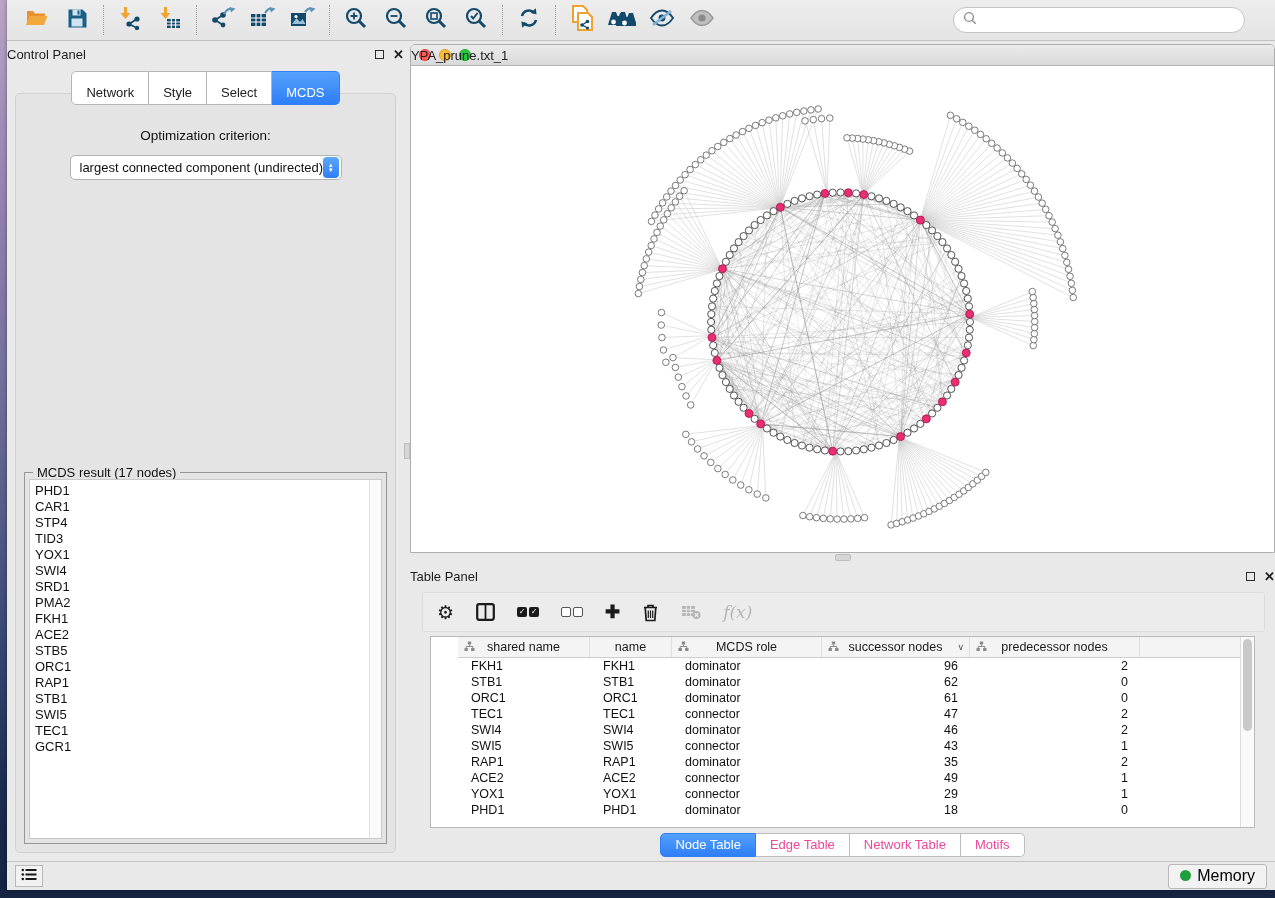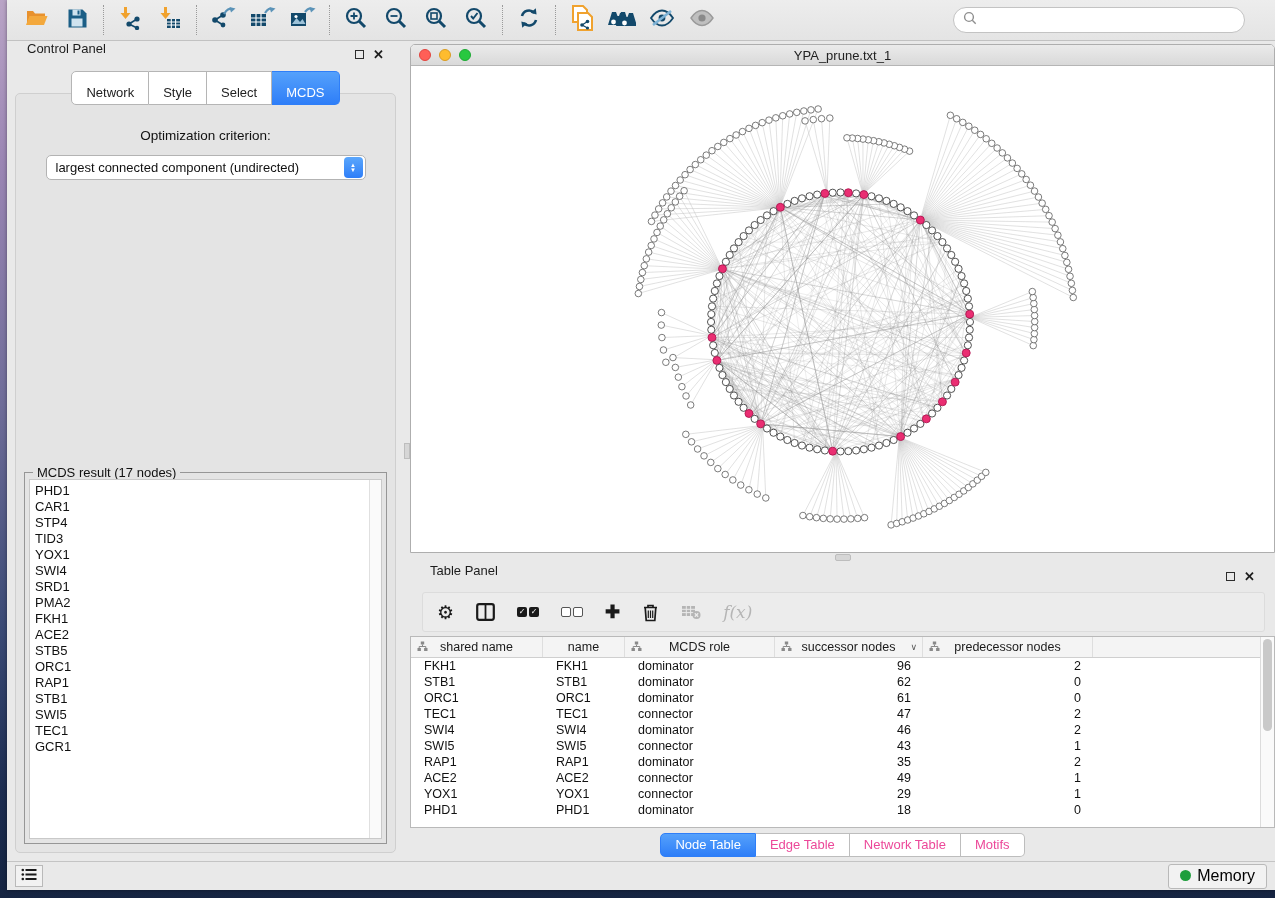--- a/index.html
+++ b/index.html
@@ -15,34 +15,34 @@
   .tb-sep { width:1px; height:30px; border-left:1px dotted #9a9a9a; margin:0 6px; }
   .search-wrap { margin-left:auto; margin-right:20px; }
   .search-box { width:292px; height:26px; background:#fff; border:1px solid #c3c3c3; border-radius:14px; display:flex; align-items:center; padding:0 9px; }
   .search-box input { border:none; outline:none; flex:1; font-size:13px; background:transparent; margin-left:6px; }
 
   
   .main { flex:1; display:flex; min-height:0; }
 
   
   .cpanel { width:397px; flex:0 0 auto; display:flex; flex-direction:column; background:#e9e9e9; }
-  .panel-hdr { height:26px; display:flex; padding:0 20px; font-size:13px; color:#1d1d1d; flex:0 0 auto; }
+  .panel-hdr { height:26px; display:flex; align-items:center; padding:0 0; font-size:13px; color:#1d1d1d; flex:0 0 auto; }
   .panel-hdr .hdr-icons { margin-left:auto; display:flex; align-items:center; gap:9px; }
   .float-ico { width:9px; height:9px; border:1.6px solid #2c2c2c; display:inline-block; cursor:pointer; }
   .close-ico { font-size:13px; font-weight:bold; color:#1d1d1d; cursor:pointer; line-height:1; }
 
   .tabs-row { display:flex; justify-content:center; position:relative; z-index:2; margin-top:4px; margin-bottom:-12px; flex:0 0 auto; }
   .tab { background:#fff; border:1px solid #b5b5b5; border-left-width:0; padding:13px 14px 4px; font-size:13px; color:#222; cursor:pointer; }
   .tab:first-child { border-left-width:1px; border-radius:5px 0 0 5px; }
   .tab:last-child { border-radius:0 5px 5px 0; }
   .tab.active { background:linear-gradient(#55a1fb,#2e7ef8); border-color:#2e7ef8; color:#fff; }
 
   .cpanel-inner { margin:0 8px 8px; border:1px solid #cfcfcf; border-radius:5px; background:#e4e4e4; flex:1; display:flex; flex-direction:column; padding-top:34px; min-height:0; }
   .opt-label { text-align:center; font-size:13.5px; color:#111; margin-bottom:12px; }
-  .dropdown { width:320px; height:25px; margin:0 auto; background:#fff; border:1px solid #b3b3b3; border-radius:5px; display:flex; align-items:center; cursor:pointer; }
+  .dropdown { width:272px; height:25px; margin:0 auto; background:#fff; border:1px solid #b3b3b3; border-radius:5px; display:flex; align-items:center; cursor:pointer; }
   .dropdown .dd-text { flex:1; font-size:13px; color:#111; padding-left:9px; white-space:nowrap; }
   .dd-stepper { width:19px; height:21px; margin-right:2px; border-radius:4px; background:linear-gradient(#5ba7fc,#2e7ef8); display:flex; flex-direction:column; align-items:center; justify-content:center; color:#fff; font-size:6px; line-height:5px; }
   .btn-row { display:flex; justify-content:center; gap:16px; margin-top:14px; }
   .cp-btn { background:#fff; border:1px solid #b5b5b5; border-radius:5px; padding:3px 15px 4px; font-size:13.5px; color:#111; cursor:pointer; }
   .cp-btn.focused { box-shadow:0 0 0 3px rgba(110,170,250,.6); border-color:#7aa8e8; }
 
   .mcds-box { margin:8px; height:372px; border:1px solid #969696; position:relative; background:#e4e4e4; flex:0 0 auto; }
   .mcds-box .legend { position:absolute; top:-8px; left:8px; background:#e4e4e4; padding:0 4px; font-size:13px; color:#111; }
   .mcds-list { position:absolute; inset:6px 4px 4px 4px; background:#fff; border:1px solid #c9c9c9; overflow:hidden; display:flex; }
   .mcds-items { flex:1; padding:3px 5px; font-size:13px; line-height:16px; color:#111; }
@@ -53,41 +53,41 @@
   .v-grip { position:absolute; top:402px; left:0; width:6px; height:16px; background:#d6d6d6; border:1px solid #bdbdbd; }
 
   
   .rcol { flex:1; display:flex; flex-direction:column; min-width:0; padding-top:3px; }
   .netwin { flex:1; display:flex; flex-direction:column; border:1px solid #aeaeae; border-radius:5px 5px 0 0; overflow:hidden; min-height:0; background:#fff; }
   .net-titlebar { height:21px; background:linear-gradient(#ebebeb,#d9d9d9); border-bottom:1px solid #b5b5b5; position:relative; display:flex; align-items:center; flex:0 0 auto; }
   .tl { width:12px; height:12px; border-radius:50%; margin-left:8px; cursor:pointer; }
   .tl.red{ background:#ff5f57; border:.5px solid #e0443e;}
   .tl.yellow{ background:#febc2e; border:.5px solid #d89b22;}
   .tl.green{ background:#28c840; border:.5px solid #1da833;}
-  .net-title { position:absolute; left:0; right:0; text-align:center; font-size:13px; color:#222; }
+  .net-title { position:absolute; left:0; right:0; text-align:left; font-size:13px; color:#222; }
   .net-canvas { flex:1; background:#fff; position:relative; min-height:0; }
   .net-canvas svg { position:absolute; inset:0; width:100%; height:100%; }
 
   .h-split { height:10px; flex:0 0 auto; position:relative; background:#e9e9e9; cursor:row-resize; }
   .h-grip { position:absolute; left:50%; top:1px; transform:translateX(-50%); width:16px; height:7px; background:#d6d6d6; border:1px solid #bdbdbd; border-radius:2px; }
 
   
   .tpanel { height:298px; flex:0 0 auto; display:flex; flex-direction:column; background:#e9e9e9; }
   .t-toolbar { margin:3px 10px 4px 12px; height:40px; background:#ececec; border:1px solid #dcdcdc; border-radius:3px; display:flex; align-items:center; gap:22px; padding:0 14px; flex:0 0 auto; }
   .tt-ico { display:flex; align-items:center; justify-content:center; cursor:pointer; color:#1a1a1a; }
   .tt-ico.disabled { color:#b5b5b5; cursor:default; }
   .gear-glyph { font-size:19px; }
   .plus-glyph { font-size:18px; font-weight:bold; }
   .fx-glyph { font-family:"DejaVu Serif", serif; font-style:italic; font-size:17px; }
   .cbpair { display:flex; gap:2px; }
   .cb { width:10px; height:10px; border-radius:2px; }
   .cb.on { background:#1a1a1a; color:#fff; font-size:8px; line-height:10px; text-align:center; }
   .cb.off { border:1.5px solid #555; background:#fff; }
 
-  .tablewrap { margin:0 0; flex:1; background:#fff; border:1px solid #b9b9b9; display:flex; min-height:0; }
+  .tablewrap { margin:0 20px; flex:1; background:#fff; border:1px solid #b9b9b9; display:flex; min-height:0;padding-left:27px; }
   .tgrid { flex:1; min-width:0; display:flex; flex-direction:column; }
   .trow { display:grid; grid-template-columns:132px 82px 150px 148px 170px 1fr; flex:0 0 auto; }
   .thead { background:#f4f4f4; border-bottom:1px solid #cfcfcf; height:21px; }
   .th { position:relative; display:flex; align-items:center; justify-content:center; font-size:12.5px; color:#1a1a1a; border-right:1px solid #dedede; cursor:pointer; }
   .th .colico { position:absolute; left:6px; top:4px; }
   .th .sortarrow { position:absolute; right:5px; font-size:9px; color:#555; }
   .tbody-row { height:16px; cursor:default; }
   .td { font-size:12.5px; color:#111; line-height:16px; white-space:nowrap; overflow:hidden; }
   .td.name { padding-left:13px; }
   .td.num { text-align:right; padding-right:12px; }

